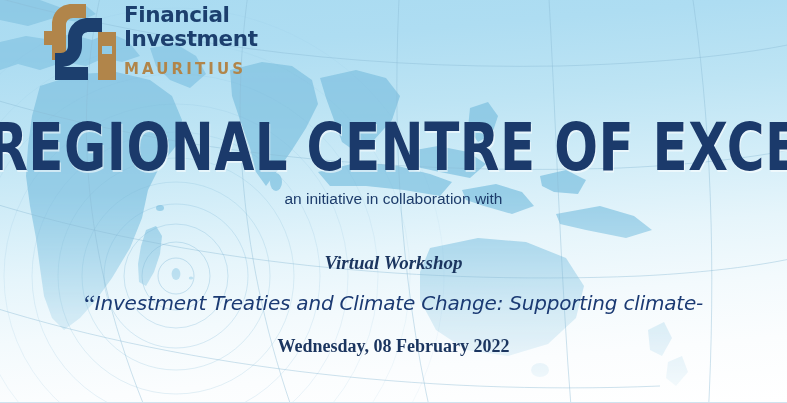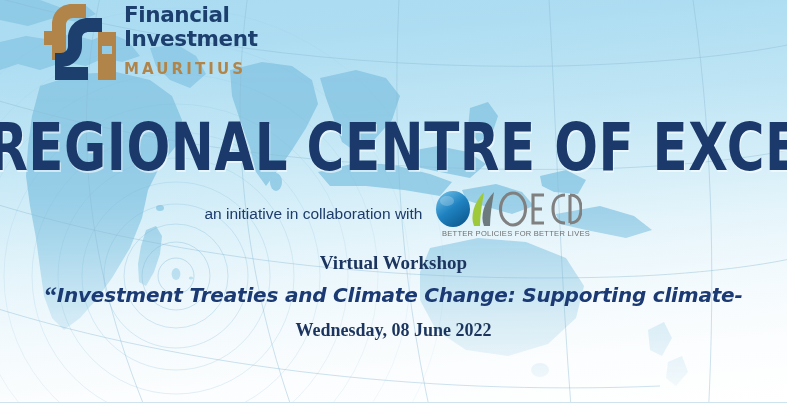--- a/index.html
+++ b/index.html
@@ -108,27 +108,28 @@
     position:absolute; left:0; right:0; top:252px;
     text-align:center;
     z-index:6;
   }
   #event-kicker {
     font-family:"Liberation Serif", serif;
     font-weight:bold;
     font-size:19px;
     color:#1b355f;
     margin-bottom:9px;
+    font-style:italic;
   }
   .wk-line {
     font-family:"DejaVu Sans", sans-serif;
     font-style:italic;
-    font-weight:bold;
+    font-weight:normal;
     font-size:20px;
-    line-height:24px;
+    line-height:40px;
     color:#1b3a73;
     letter-spacing:-0.2px;
     white-space:nowrap;
   }
   .qmark {
     font-family:"Liberation Serif", serif;
     font-style:normal;
     font-size:25px;
     vertical-align:-2px;
   }
@@ -261,43 +262,26 @@
       <div class="ln">Investment</div>
       <div class="sub">MAURITIUS</div>
     </div>
   </div>
 
   <div id="rce-title">REGIONAL CENTRE OF EXCELLENCE</div>
 
   <div id="collab-row">
     <span id="collab-text">an initiative in collaboration with</span>
 
-    <span id="oecd-logo">
-      <svg width="148" height="42" viewBox="0 0 148 42" xmlns="http://www.w3.org/2000/svg">
-        <ellipse cx="19" cy="19" rx="17" ry="18" fill="url(#sphereG)"></ellipse>
-        <ellipse cx="13" cy="11" rx="7" ry="5" fill="#ffffff" opacity="0.22"></ellipse>
-        <path d="M40,36 C36,26 40,12 50,2 C48,14 46,26 46,36 Z" fill="#9ec93b"></path>
-        <path d="M50,36 C46,26 50,12 60,2 C58,14 56,26 56,36 Z" fill="#6d7b7f"></path>
-        <g fill="none" stroke="#808080" stroke-width="3.1">
-          <ellipse cx="79" cy="19" rx="12.5" ry="16"></ellipse>
-          <path d="M110,5 L99,5 L99,19 L99,33 L110,33"></path>
-          <path d="M99,19 L108,19"></path>
-          <path d="M131,5 C123,5 119,11 119,19 C119,27 123,33 131,33"></path>
-          <path d="M136,5 L136,33"></path>
-          <path d="M136,5 C144,5 147,11 147,19 C147,27 144,33 136,33"></path>
-        </g>
-      </svg>
-      <span id="oecd-tagline">BETTER POLICIES FOR BETTER LIVES</span>
-    </span>
   </div>
 
   <div id="event-block">
     <div id="event-kicker">Virtual Workshop</div>
 
     <div class="wk-line">
       <span class="qmark open">“</span><span>Investment Treaties and Climate Change: Supporting climate-</span>
     </div>
 
 
-    <div id="event-date">Wednesday, 08 June 2022</div>
+    <div id="event-date">Wednesday, 08 February 2022</div>
   </div>
 
 </div>
 
 </body></html>

